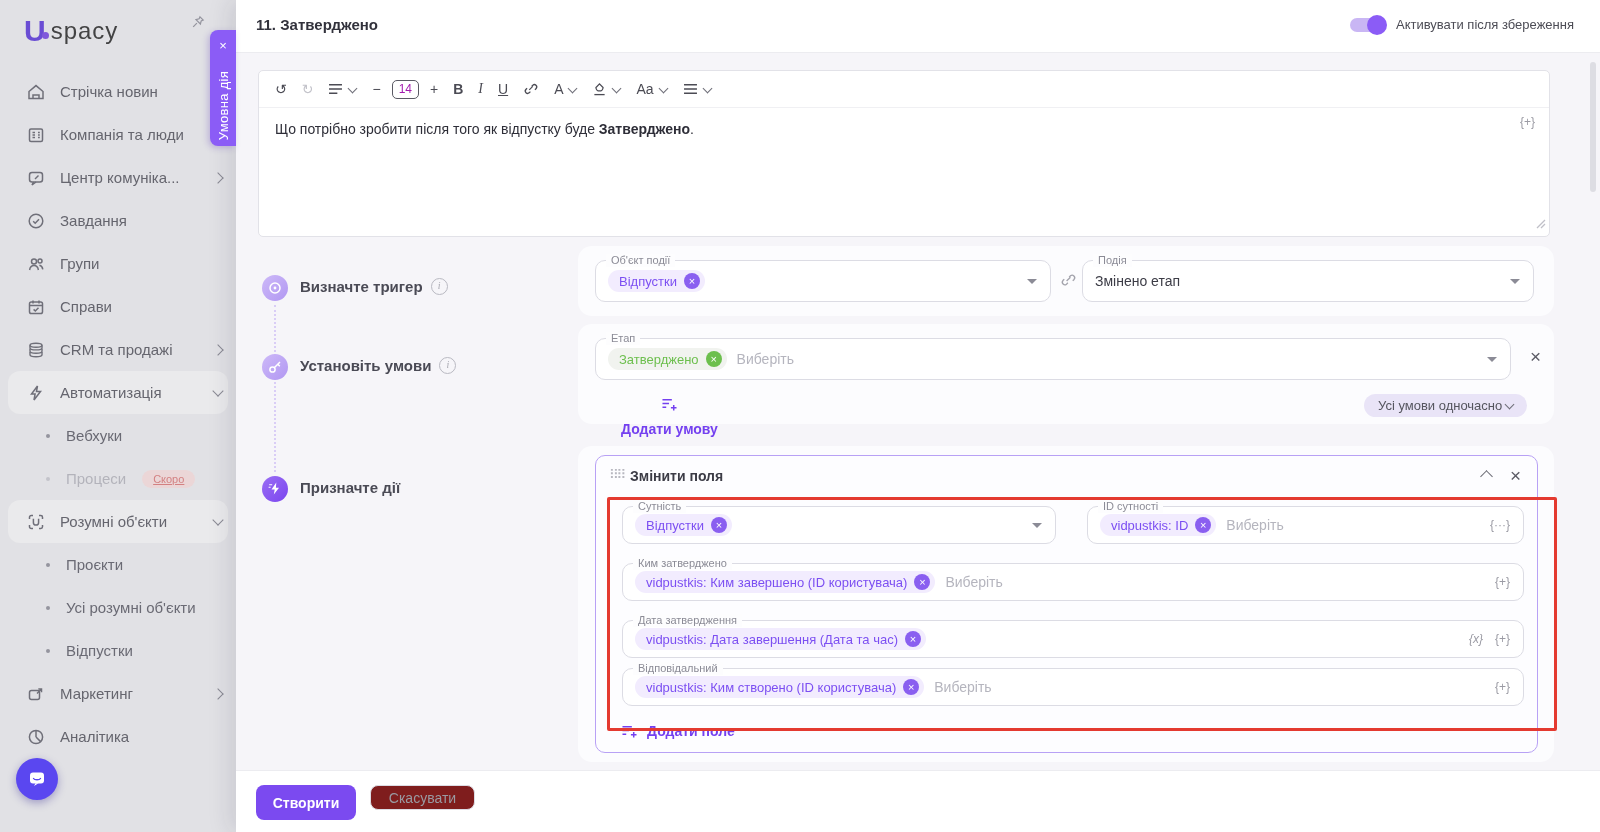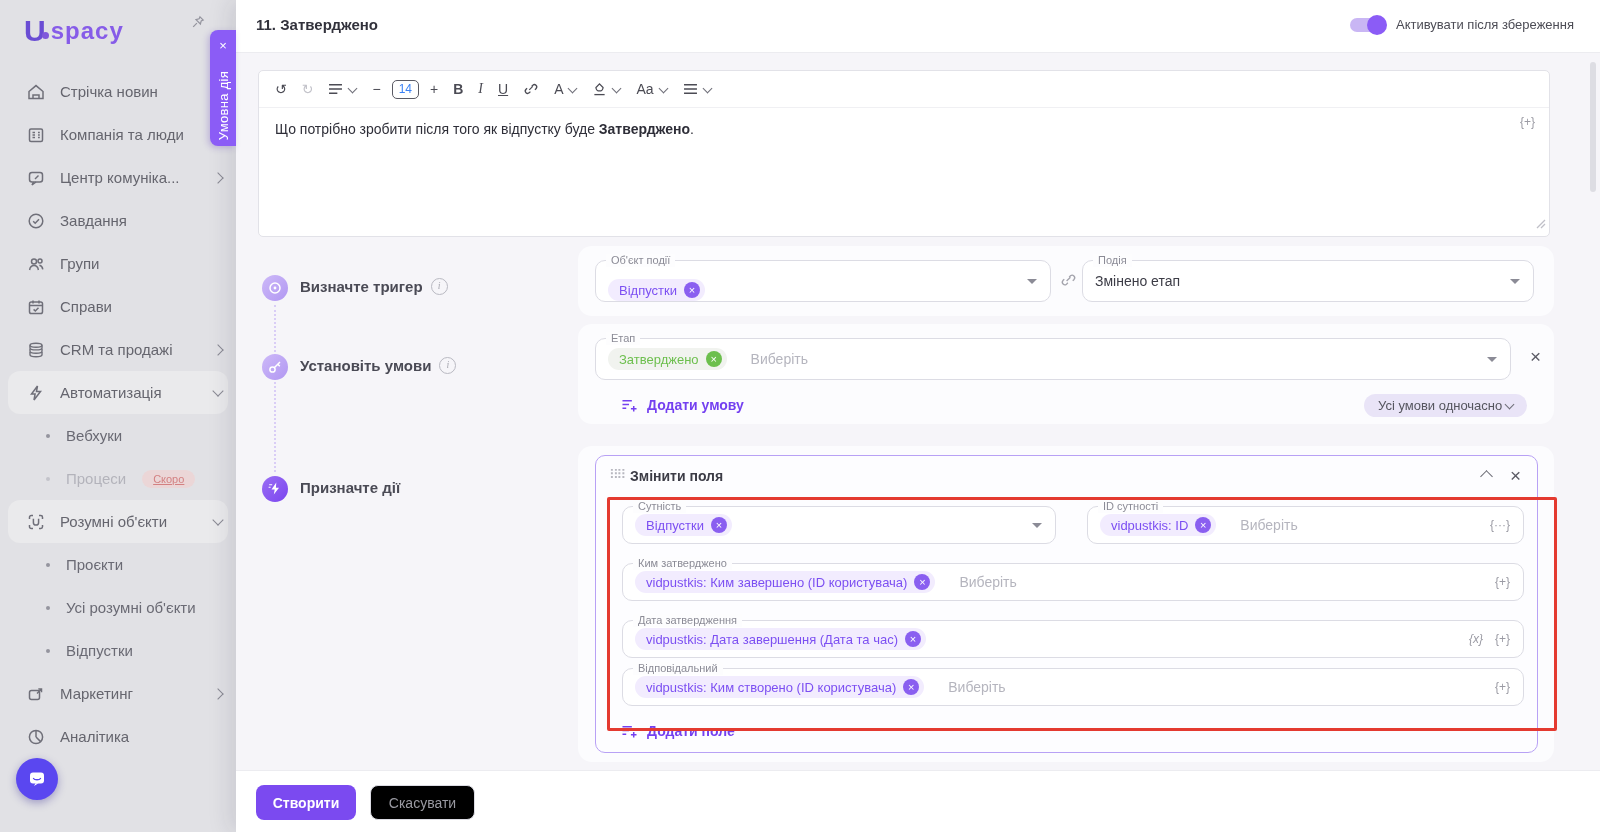--- a/index.html
+++ b/index.html
@@ -4,21 +4,21 @@
 <style>
   html,body{margin:0;padding:0;}
   body{font-family:"Liberation Sans","DejaVu Sans",sans-serif;background:#e9e9ee;}
   .app{position:relative;width:1600px;height:832px;overflow:hidden;background:#f6f5f9;}
 
   
   .sidebar{position:absolute;left:0;top:0;width:236px;height:832px;background:#f0f0f3;overflow:hidden;}
   .logo-row{display:flex;align-items:center;padding:14px 0 0 24px;}
   .logo-u{font-size:30px;font-weight:800;color:#6b4be0;letter-spacing:-2px;}
   .logo-dot{width:7px;height:7px;border-radius:50%;background:#8457e8;margin:8px 2px 0 -2px;}
-  .logo-text{font-size:24px;font-weight:700;color:#8b5cf6;letter-spacing:1px;text-align:center;}
+  .logo-text{font-size:24px;font-weight:400;color:#404040;letter-spacing:1px;text-align:center;}
   .pin{position:absolute;right:30px;top:14px;color:#9a9aa4;}
   nav{margin-top:22px;}
   .s-item{display:flex;align-items:center;height:43px;padding:0 14px 0 26px;color:#66666f;font-size:15px;gap:14px;}
   .s-item .ic{flex:0 0 20px;display:flex;color:#71717b;}
   .s-item .lab{flex:1;white-space:nowrap;overflow:hidden;text-overflow:ellipsis;}
   .s-item.hl{background:rgba(255,255,255,.65);border-radius:12px;margin:0 8px;padding:0 6px 0 18px;}
   .s-sub{display:flex;align-items:center;height:43px;padding-left:46px;color:#6b6b75;font-size:15px;gap:16px;}
   .s-sub .dot{width:4px;height:4px;border-radius:50%;background:#9a9aa4;}
   .s-sub.dis{color:#bdbdc5;}
   .s-sub.dis .dot{background:#cfcfd6;}
@@ -42,21 +42,21 @@
   .tog-label{font-size:13px;color:#4c4c55;}
 
   
   .editor{position:absolute;left:22px;top:70px;width:1290px;height:165px;background:#fff;border:1px solid #e2e2e8;border-radius:5px;}
   .toolbar{height:36px;border-bottom:1px solid #f0f0f3;display:flex;align-items:center;gap:7px;padding:0 12px;color:#4b4b54;font-size:14px;}
   .tb{display:flex;align-items:center;gap:3px;padding:2px 4px;}
   .tb.dis{color:#c3c3ca;}
   .tb b{font-weight:700;}
   .tb .it{font-style:italic;font-family:"Liberation Serif",serif;}
   .tb .un{text-decoration:underline;}
-  .sizebox{border:1.5px solid #5a5a64;border-radius:5px;padding:0 6px;font-size:12px;line-height:17px;color:#3b82f6;}
+  .sizebox{border:1.5px solid #5a5a64;border-radius:5px;padding:0 6px;font-size:12px;line-height:17px;color:#a21caf;}
   .mchev{width:6px;height:6px;border-right:1.4px solid #6e6e78;border-bottom:1.4px solid #6e6e78;transform:rotate(45deg);margin:-2px 1px 0 3px;}
   .ed-body{padding:13px 16px;font-size:14px;color:#2e2e38;}
   .ed-token{position:absolute;right:14px;top:44px;font-size:12px;color:#9b9ba4;}
   .resize{position:absolute;right:3px;bottom:3px;color:#c0c0c8;}
 
   
   .connector{position:absolute;left:38px;top:305px;height:167px;border-left:2px dotted #d9cdf6;}
   .step-circle{position:absolute;width:26px;height:26px;border-radius:50%;display:flex;align-items:center;justify-content:center;}
   .sc-light{background:linear-gradient(135deg,#cdb9f8,#b197f2);}
   .sc-dark{background:linear-gradient(135deg,#9a6ef4,#7b45ef);}
@@ -66,21 +66,21 @@
   
   .card{position:absolute;left:342px;width:976px;background:#fcfcfe;border-radius:14px;}
   .card.trigger{top:246px;height:70px;}
   .card.conds{top:324px;height:100px;}
   .card.acts{top:446px;height:316px;}
 
   .field{position:absolute;background:#fff;border:1px solid #dcdce4;border-radius:10px;display:flex;align-items:center;padding:0 12px;box-sizing:border-box;}
   .field .lbl{position:absolute;top:-7px;left:10px;font-size:11px;color:#8b8b96;background:#fdfdfe;padding:0 5px;line-height:13px;white-space:nowrap;}
   .field .caret{position:absolute;right:13px;top:50%;margin-top:-2px;width:0;height:0;border-left:5px solid transparent;border-right:5px solid transparent;border-top:5px solid #8b8b96;}
   .field .value{font-size:14px;color:#3c3c46;}
-  .field .ph{font-size:14px;color:#b5b5be;margin-left:24px;}
+  .field .ph{font-size:14px;color:#b5b5be;margin-left:10px;}
   .field .tok{position:absolute;right:13px;font-size:12px;color:#9b9ba4;}
   .field .tok2{position:absolute;right:40px;font-size:12px;color:#9b9ba4;font-style:italic;}
 
   .chip{display:inline-flex;align-items:center;gap:7px;background:#f2ecfe;color:#7c4ff2;border-radius:14px;padding:3px 5px 3px 11px;font-size:13px;white-space:nowrap;}
   .chip .x{width:16px;height:16px;border-radius:50%;background:#8a5ff0;color:#fff;font-size:11px;line-height:16px;text-align:center;}
   .chip.green{background:#f1f3ef;color:#6cbf4d;}
   .chip.green .x{background:#6cbf4d;}
 
   .linkicon{position:absolute;color:#a3a3ac;}
   .close-x{position:absolute;font-size:19px;color:#5c5c66;line-height:19px;}
@@ -93,21 +93,21 @@
   .p-head{position:absolute;left:0;top:0;width:100%;height:40px;}
   .drag{position:absolute;left:13px;top:11px;color:#b8b8c0;font-size:13px;letter-spacing:-2px;}
   .p-title{position:absolute;left:34px;top:12px;font-size:14px;font-weight:600;color:#3c3c46;}
   .collapse{position:absolute;right:46px;top:16px;width:8px;height:8px;border-left:1.6px solid #6a6a74;border-top:1.6px solid #6a6a74;transform:rotate(45deg);}
   .p-close{position:absolute;right:16px;top:9px;font-size:19px;color:#5c5c66;}
   .redbox{position:absolute;left:371px;top:497px;width:944px;height:228px;border:3px solid #e43a30;border-radius:2px;z-index:20;pointer-events:none;}
 
   
   .d-foot{position:absolute;left:0;top:770px;width:100%;height:62px;background:#fff;border-top:1px solid #ececf0;}
   .btn-primary{position:absolute;left:20px;top:14px;width:100px;height:35px;background:#7b4af0;color:#fff;border:none;border-radius:8px;font-size:14px;font-weight:600;font-family:inherit;}
-  .btn-ghost{position:absolute;left:134px;top:14px;width:105px;height:35px;background:#000000;color:#9a9aa2;border:1px solid #dcdce4;border-radius:8px;font-size:14px;font-family:inherit;}
+  .btn-ghost{position:absolute;left:134px;top:14px;width:105px;height:25px;background:#7f1d1d;color:#9a9aa2;border:1px solid #dcdce4;border-radius:8px;font-size:14px;font-family:inherit;}
 
   .chat-fab{position:absolute;left:16px;top:758px;width:42px;height:42px;border-radius:50%;background:#5a47f0;z-index:40;display:flex;align-items:center;justify-content:center;box-shadow:0 3px 8px rgba(40,30,140,.35);}
   .scroll-thumb{position:absolute;right:4px;top:62px;width:6px;height:130px;border-radius:3px;background:#dddde3;}
 </style>
 </head>
 <body>
 
 <div class="app">
 
   <aside class="sidebar">
@@ -358,21 +358,21 @@
       <svg width="16" height="16" viewBox="0 0 16 16" fill="none">
           <path d="M9.3 1.5 4.5 8.5h3.2L6.8 13.5 12 6.7H8.9z" fill="#fff"></path>
           <path d="M2.2 3.8h3M1.6 6.2h2" stroke="#fff" stroke-width="1.1"></path>
         </svg>
     </div>
     <div class="step-label" style="left:64px;top:479px;justify-content:flex-end;">
       <span>Призначте дії</span>
     </div>
 
     <div class="card trigger"></div>
-    <div class="field" style="left:359px;top:260px;width:456px;height:42px;align-items:flex-end;">
+    <div class="field" style="left:359px;top:260px;width:456px;height:42px;">
       <span class="lbl">Об'єкт події</span>
       <span class="chip">
           <span>Відпустки</span>
           <span class="x">×</span>
         </span>
       <span class="caret"></span>
     </div>
     <span class="linkicon" style="left:824px;top:272px;">
       <svg width="17" height="16" viewBox="0 0 18 16" fill="none" stroke="currentColor" stroke-width="1.4">
           <path d="M7 9l4-4"></path>
@@ -390,21 +390,21 @@
     <div class="field" style="left:359px;top:338px;width:916px;height:42px;">
       <span class="lbl">Етап</span>
       <span class="chip green">
           <span>Затверджено</span>
           <span class="x">×</span>
         </span>
       <span class="ph">Виберіть</span>
       <span class="caret"></span>
     </div>
     <span class="close-x" style="left:1294px;top:347px;">×</span>
-    <div class="addlink" style="left:385px;top:397px;">
+    <div class="addlink" style="left:385px;top:397px;flex-direction:column;">
       <svg width="17" height="15" viewBox="0 0 18 16" fill="none" stroke="#7440f0" stroke-width="1.6">
           <path d="M1.5 3h10M1.5 7h7M1.5 11h4"></path>
           <path d="M10.5 11.5h6M13.5 8.5v6"></path>
         </svg>
       <span>Додати умову</span>
     </div>
     <div class="pill" style="left:1128px;top:394px;">
       <span>Усі умови одночасно</span>
       <span class="pchev"></span>
     </div>

